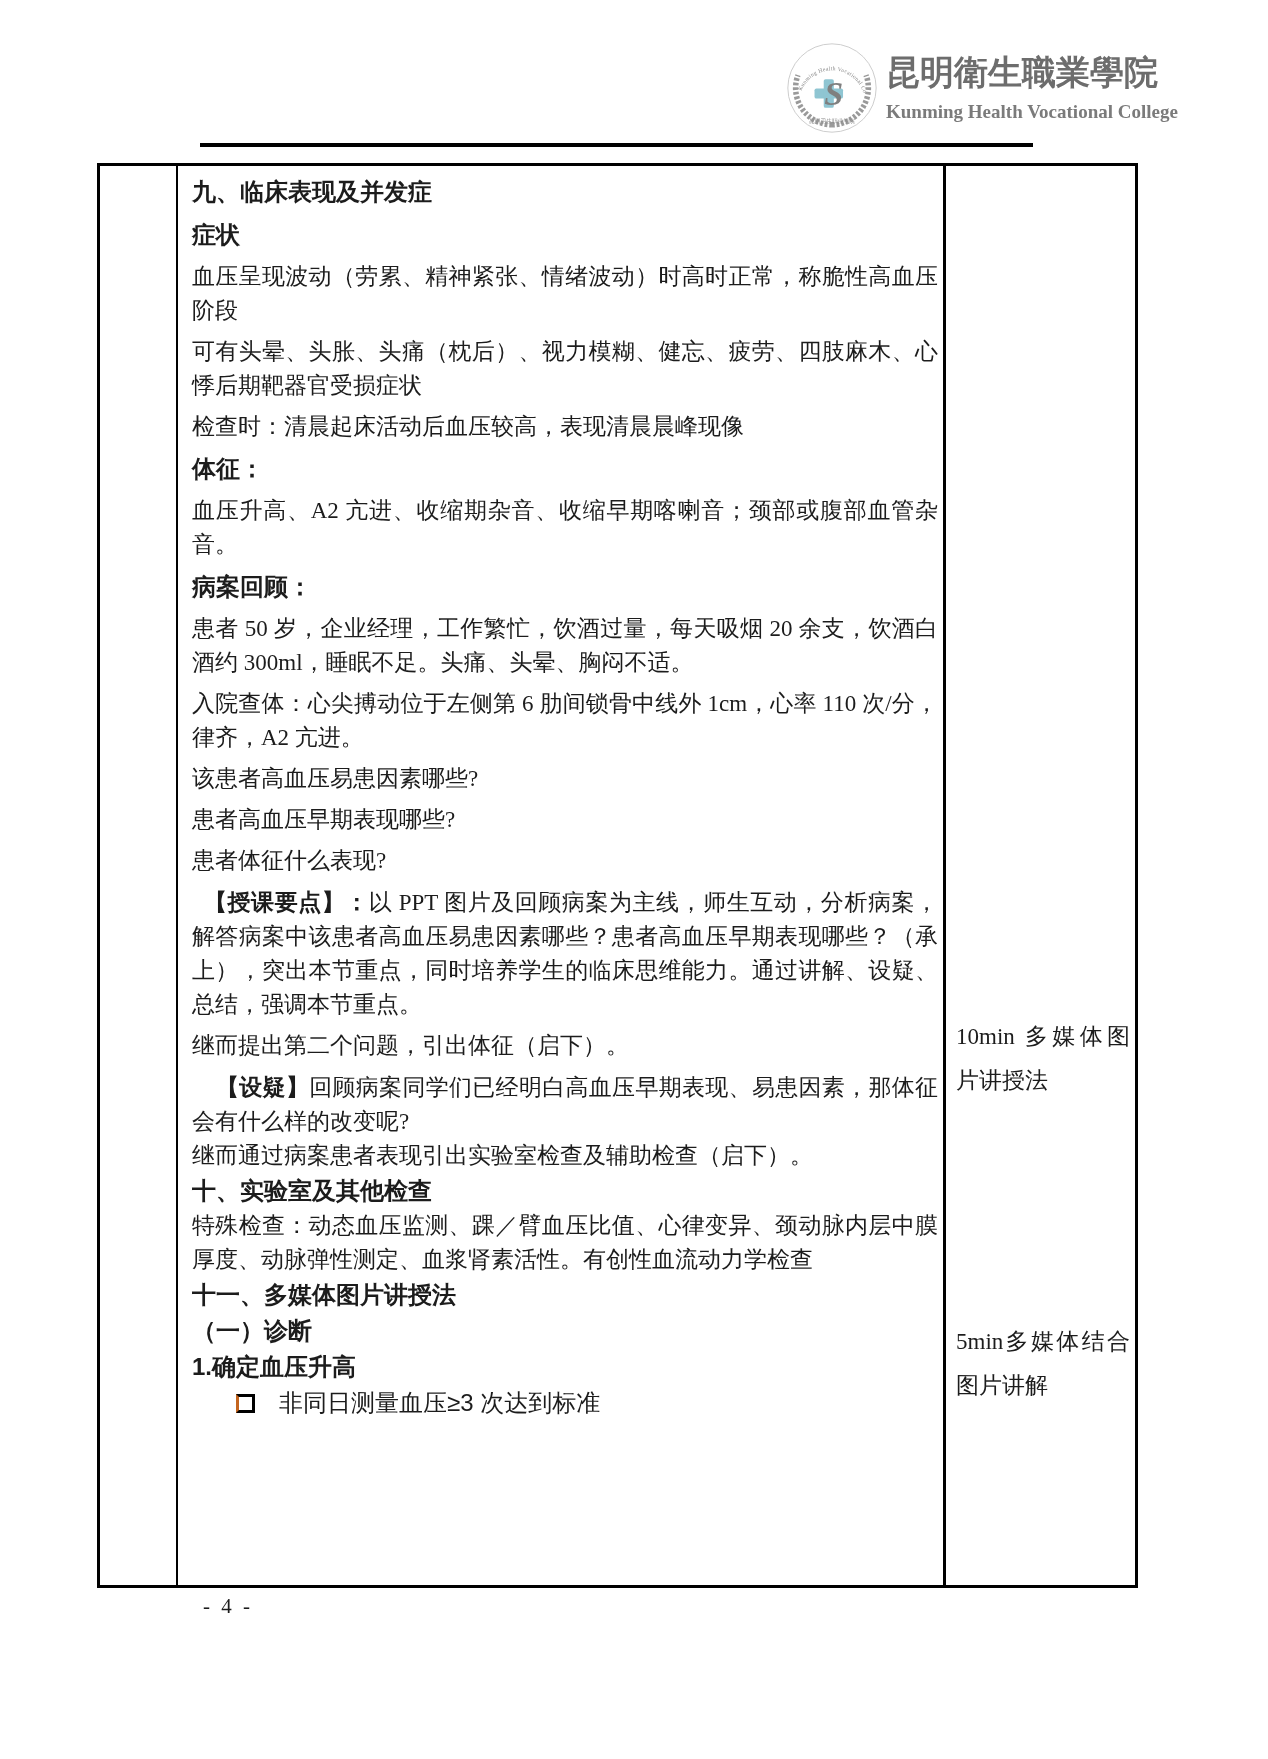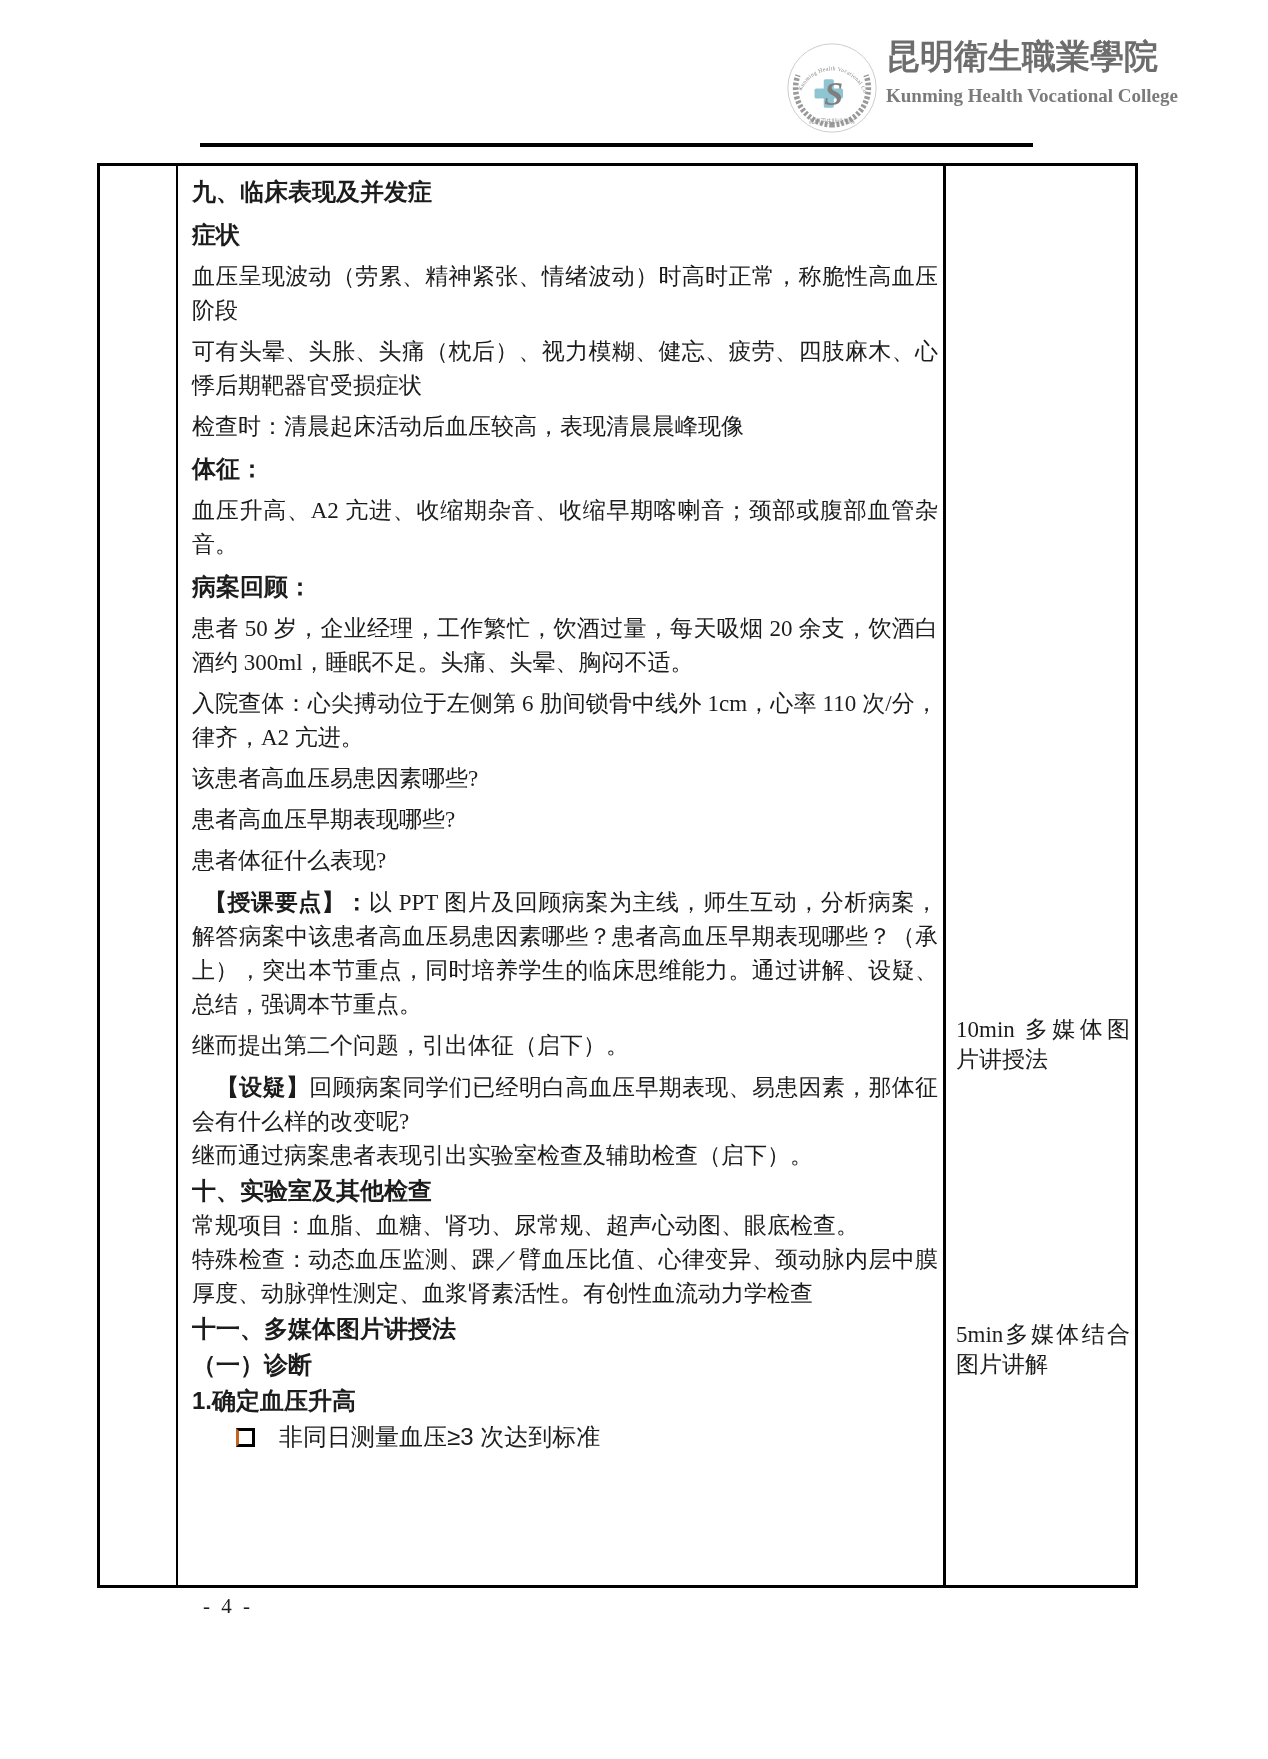--- a/index.html
+++ b/index.html
@@ -5,21 +5,21 @@
   html,body { margin:0; padding:0; }
   body {
     width:1268px; height:1759px; position:relative;
     background:#ffffff; color:#1c1c1c;
     font-family:"Liberation Serif","DejaVu Serif",serif;
     overflow:hidden;
   }
 
   
   .logo { position:absolute; left:786px; top:42px; width:92px; height:92px; }
-  .college-names { position:absolute; left:886px; top:34px; width:280px; }
+  .college-names { position:absolute; left:886px; top:50px; width:280px; }
   .college-zh {
     font-size:34px; font-weight:bold; color:#6d6d6d; white-space:nowrap;
     font-family:"Liberation Serif","DejaVu Serif",serif; letter-spacing:0px;
   }
   .college-en {
     font-size:19px; font-weight:bold; color:#7b7b7b; margin-top:5px;
     white-space:nowrap; font-family:"Liberation Serif","DejaVu Serif",serif;
   }
   .header-rule { position:absolute; left:200px; top:143px; width:833px; height:4px; background:#000; }
 
@@ -48,21 +48,21 @@
     font-size:24px; line-height:36px;
   }
   .checkbox-glyph {
     width:19px; height:19px; flex:0 0 auto; display:inline-block;
     border:3px solid #000; border-left-color:#c4651f; box-sizing:border-box;
   }
 
   
   .note {
     position:absolute; left:10px; width:174px;
-    font-size:23px; line-height:30px; text-align:justify;
+    font-size:23px; line-height:44px; text-align:justify;
   }
   .note-1 { top:849px; }
   .note-2 { top:1154px; }
 
   
   .page-number {
     position:absolute; left:203px; top:1594px;
     font-size:21px; letter-spacing:3px;
   }
 </style>
@@ -108,21 +108,20 @@
       <p class="para para-body">患者 50 岁，企业经理，工作繁忙，饮酒过量，每天吸烟 20 余支，饮酒白酒约 300ml，睡眠不足。头痛、头晕、胸闷不适。</p>
       <p class="para para-body">入院查体：心尖搏动位于左侧第 6 肋间锁骨中线外 1cm，心率 110 次/分，律齐，A2 亢进。</p>
       <p class="para para-body">该患者高血压易患因素哪些?</p>
       <p class="para para-body">患者高血压早期表现哪些?</p>
       <p class="para para-body">患者体征什么表现?</p>
       <p class="para para-body"><span class="bold-prefix">【授课要点】：</span><span>以 PPT 图片及回顾病案为主线，师生互动，分析病案，解答病案中该患者高血压易患因素哪些？患者高血压早期表现哪些？（承上），突出本节重点，同时培养学生的临床思维能力。通过讲解、设疑、总结，强调本节重点。</span></p>
       <p class="para para-body">继而提出第二个问题，引出体征（启下）。</p>
       <p class="para para-body tight indent"><span class="bold-prefix">【设疑】</span><span>回顾病案同学们已经明白高血压早期表现、易患因素，那体征会有什么样的改变呢?</span></p>
       <p class="para para-body tight">继而通过病案患者表现引出实验室检查及辅助检查（启下）。</p>
       <p class="para para-heading tight">十、实验室及其他检查</p>
-      <p class="para para-body tight">常规项目：血脂、血糖、肾功、尿常规、超声心动图、眼底检查。</p>
       <p class="para para-body tight">特殊检查：动态血压监测、踝／臂血压比值、心律变异、颈动脉内层中膜厚度、动脉弹性测定、血浆肾素活性。有创性血流动力学检查</p>
       <p class="para para-heading tight">十一、多媒体图片讲授法</p>
       <p class="para para-heading tight">（一）诊断</p>
       <p class="para para-heading tight">1.确定血压升高</p>
       <div class="para para-checkbox tight">
         <span class="checkbox-glyph"></span>
         <span>非同日测量血压≥3 次达到标准</span>
       </div>
     </div>
   <div class="col-right">

